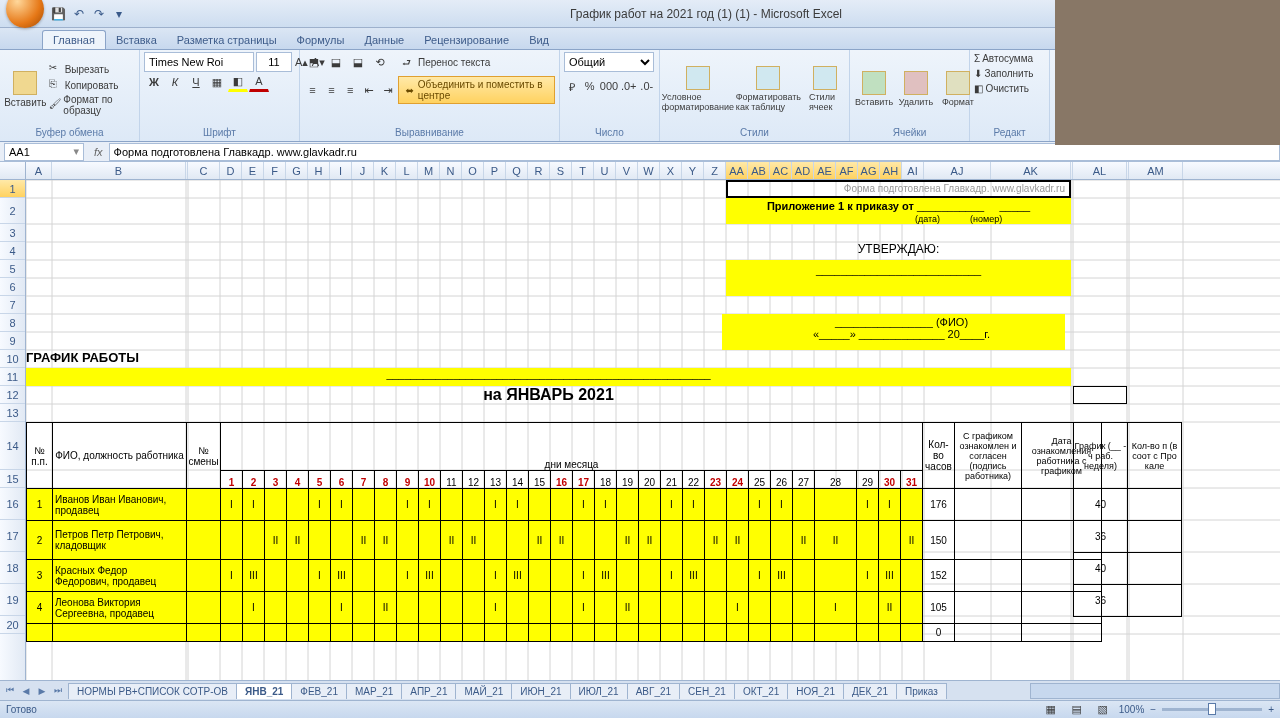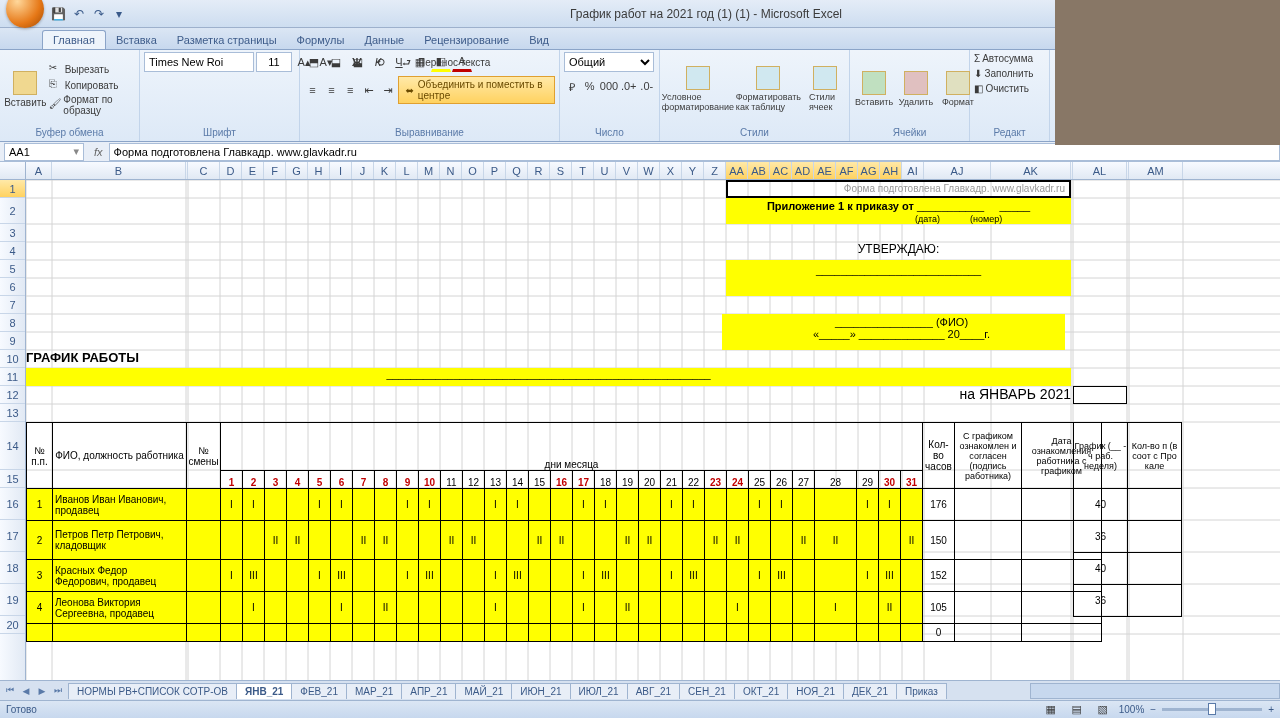--- a/index.html
+++ b/index.html
@@ -100,21 +100,21 @@
           </div>
         <div class="small-row">
             <span class="small-icon">🖌</span>
             <span>Формат по образцу</span>
           </div>
       </div>
     </div>
     <div class="rgroup-label">Буфер обмена</div>
   </div>
   <div class="rgroup" style="width:160px">
-    <div class="rgroup-body" style="flex-direction:row;align-items:stretch;gap:11px">
+    <div class="rgroup-body" style="flex-direction:column;align-items:stretch;gap:0">
       <div style="display:flex;gap:2px">
         <input class="font-select" value="Times New Roi" style="">
         <input class="size-select" value="11" style="">
         <div class="mini-btn">A▴</div>
         <div class="mini-btn">A▾</div>
       </div>
       <div class="btn-grid">
         <div class="mini-btn">
             <b>Ж</b>
           </div>
@@ -393,21 +393,21 @@
           <div class="cell-overlay yellow" style="left: 696px; top: 134px; width: 343px; height: 36px; padding-left: 16px;">
             <div style="text-align:center;padding:2px;font-size:11px">________________ (ФИО)<br>«_____» ______________ 20____г.</div>
           </div>
           <div class="cell-overlay " style="left: 0px; top: 170px; width: 1045px; height: 18px;">
             <div style="text-align:left;font-weight:bold;font-size:13px">ГРАФИК РАБОТЫ</div>
           </div>
           <div class="cell-overlay yellow" style="left: 0px; top: 188px; width: 1045px; height: 18px;">
             <div style="text-align:center">_____________________________________________________</div>
           </div>
           <div class="cell-overlay " style="left: 0px; top: 206px; width: 1045px; height: 18px;">
-            <div style="text-align:right;font-weight:normal;font-size:14px">на ЯНВАРЬ 2021</div>
+            <div style="text-align:center;font-weight:bold;font-size:16px">на ЯНВАРЬ 2021</div>
           </div>
           <table class="schedule" style="position: absolute; left: 0px; top: 242px;">
             <tbody>
               <tr>
 <td rowspan="2" style="width:26px;height:66px">№ п.п.</td>
 <td rowspan="2" style="width:134px">ФИО, должность работника</td>
 <td rowspan="2" style="width:34px">№ смены</td>
 <td colspan="31" style="height:48px;vertical-align:bottom">дни месяца</td>
 <td rowspan="2" style="width:32px">Кол-во часов</td>
 <td rowspan="2" style="width:67px;font-size:9px">С графиком ознакомлен и согласен (подпись работника)</td>

